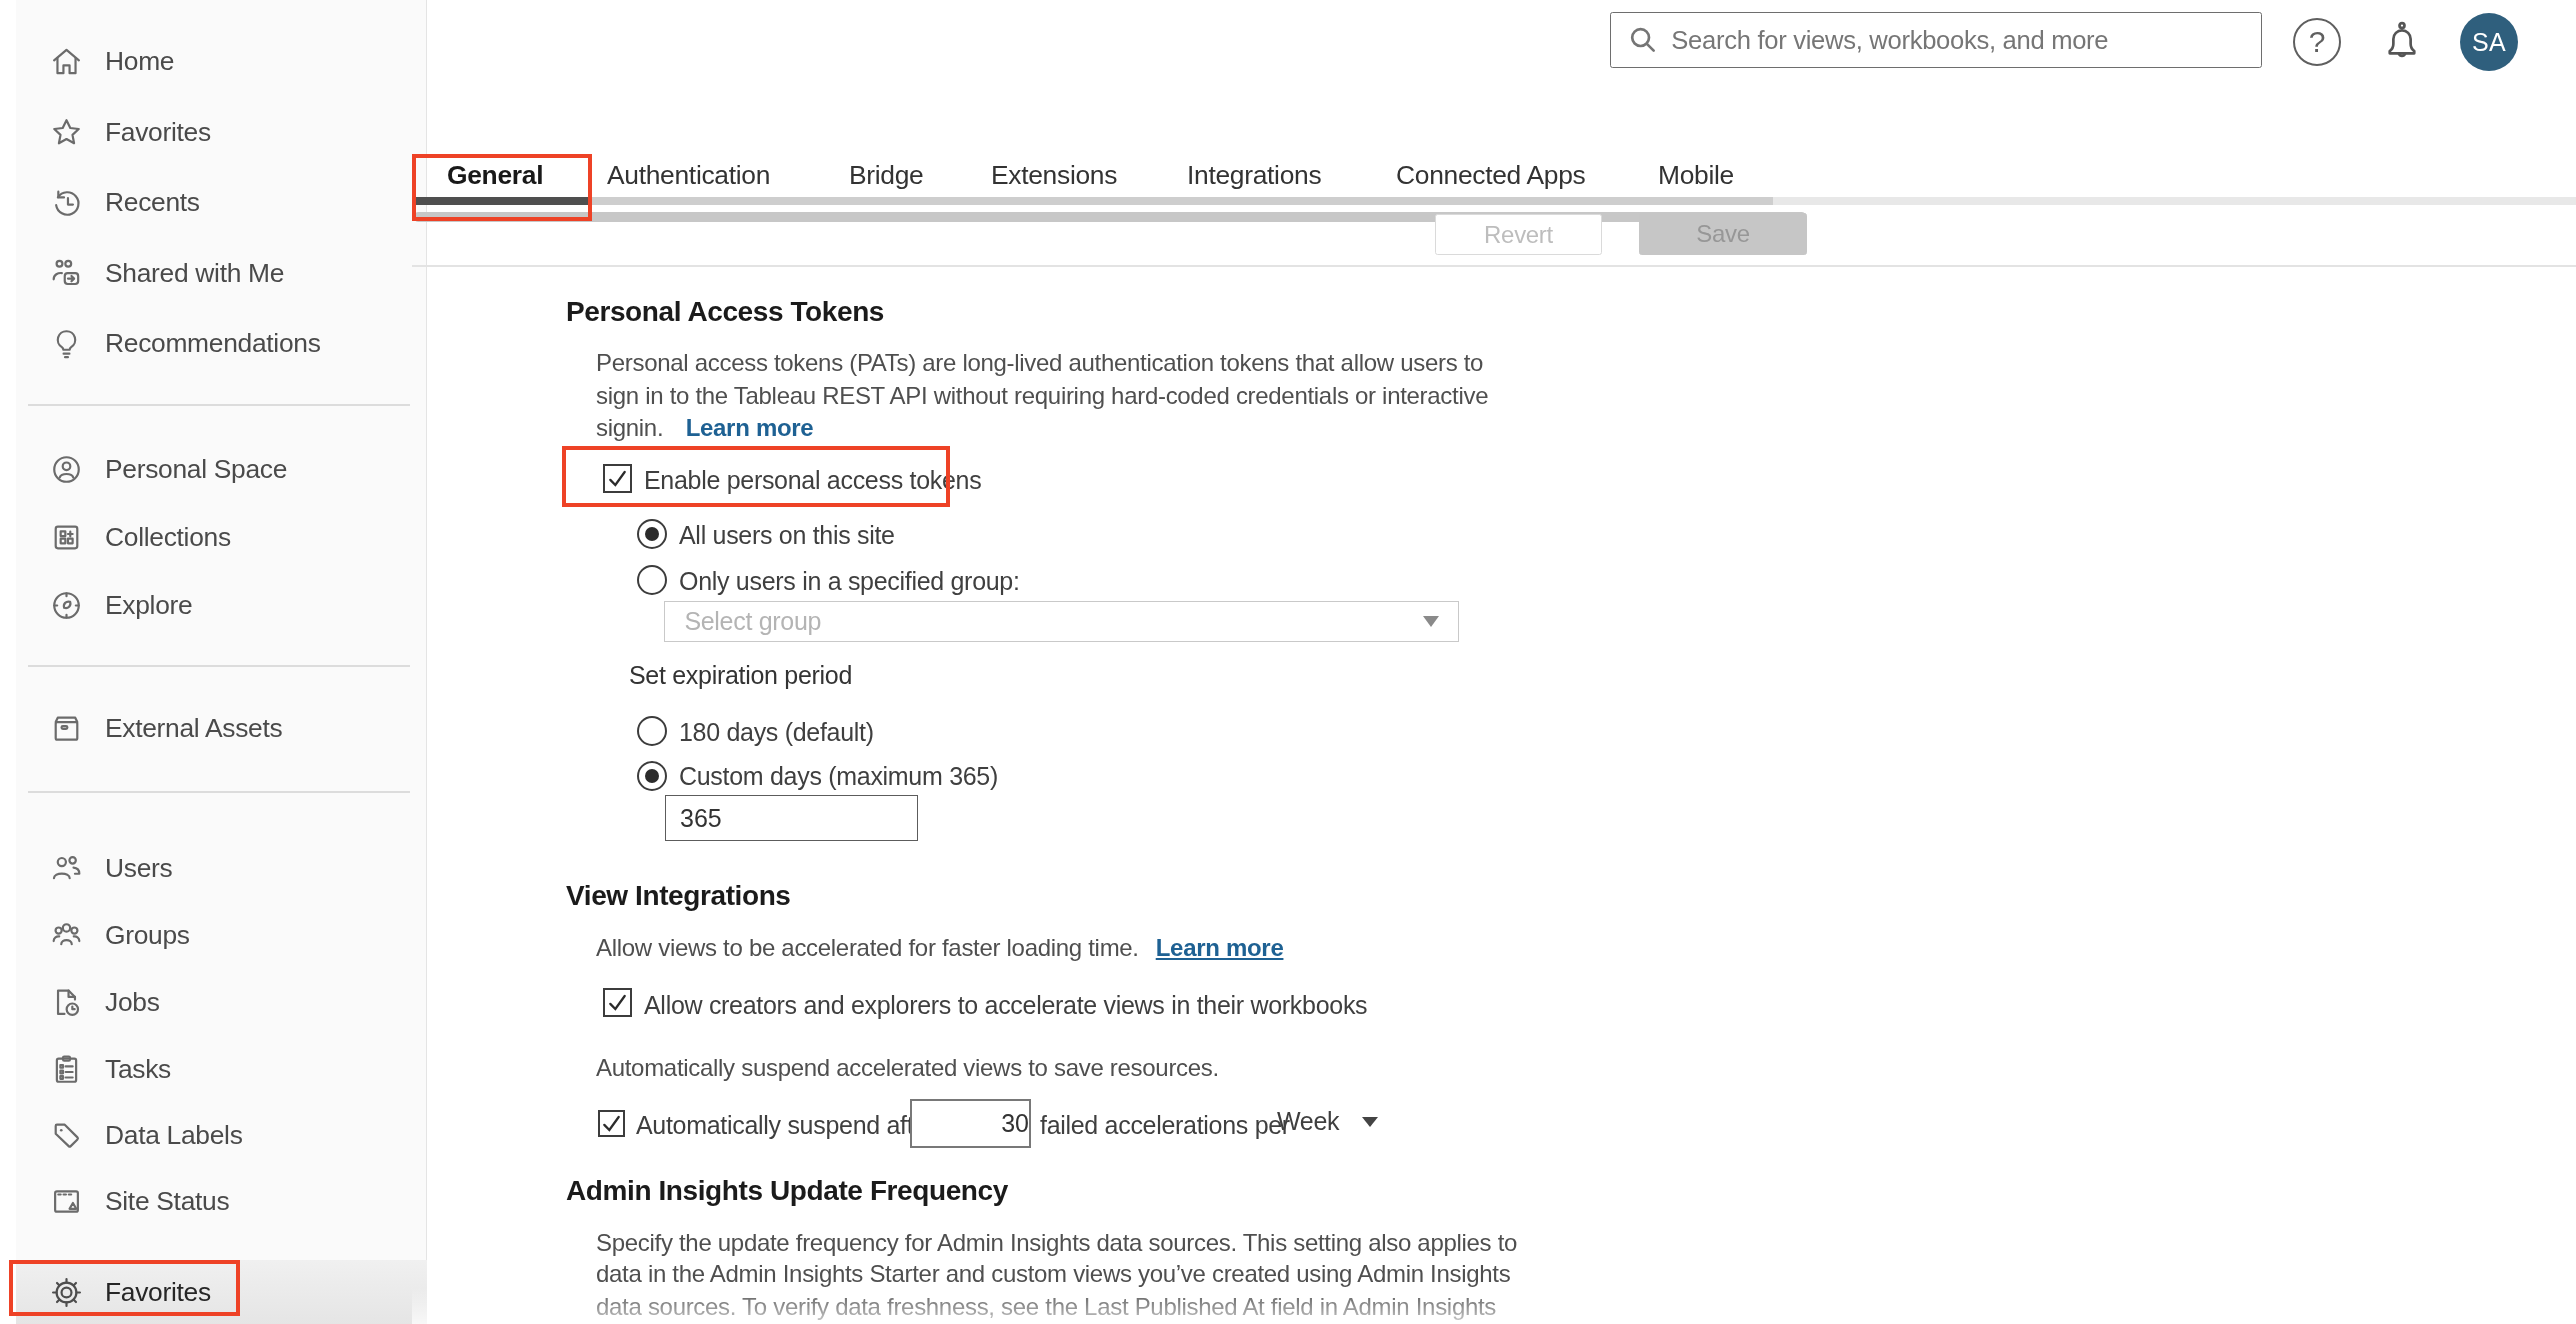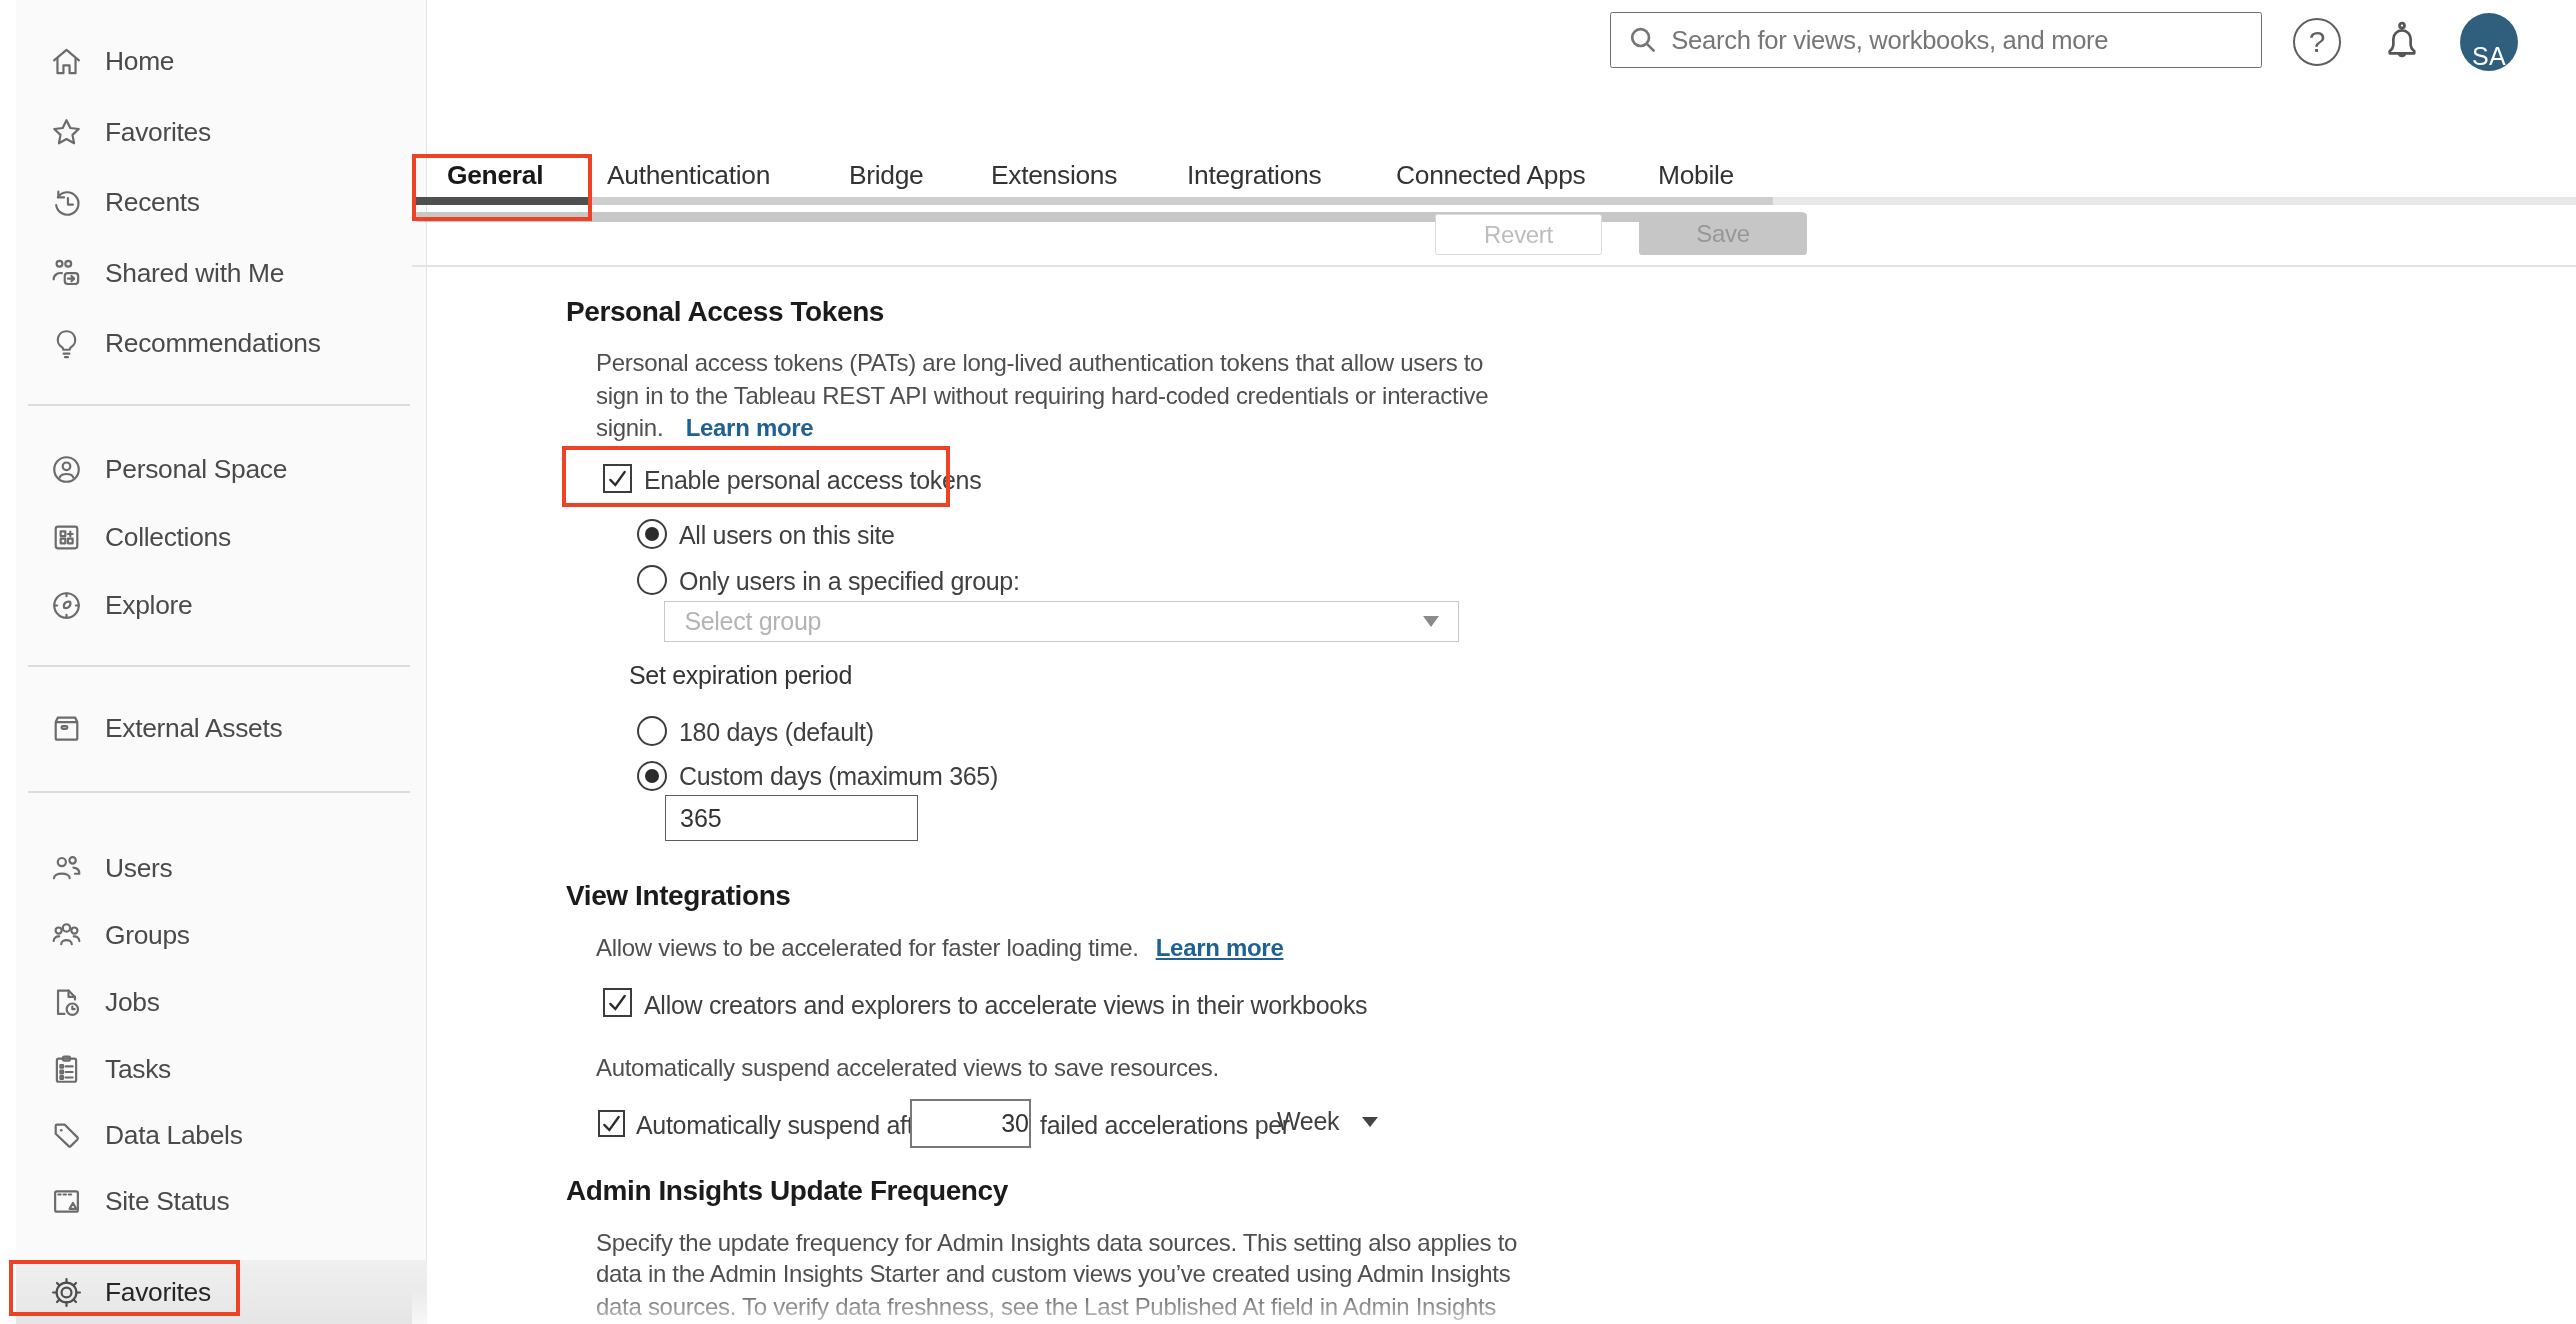--- a/index.html
+++ b/index.html
@@ -30,21 +30,21 @@
                 border:1.8px solid #6e6e6e; border-radius:2.6px; background:#fff;
                 display:flex; align-items:center; padding-left:16px; }
   .search-box svg { width:32px; height:32px; stroke:#757575; fill:none; stroke-width:2; stroke-linecap:round; }
   .search-ph { margin-left:12.3px; font-size:25.6px; color:#767676; letter-spacing:-0.3px; white-space:nowrap; }
   .help-btn { position:absolute; left:2293px; top:17.6px; width:48px; height:48px; border:2.6px solid #5f5f5f;
               border-radius:50%; display:flex; align-items:center; justify-content:center;
               font-size:30px; color:#5f5f5f; cursor:pointer; }
   .bell-btn { position:absolute; left:2379px; top:18.5px; width:46px; height:48px; cursor:pointer; }
   .bell-btn svg { width:46px; height:48px; stroke:#555; fill:none; stroke-width:1.4; stroke-linecap:round; stroke-linejoin:round; }
   .avatar { position:absolute; left:2460px; top:13.2px; width:58px; height:58px; border-radius:50%;
-            background:#2f5f7d; color:#fff; display:flex; align-items:flex-end; justify-content:center;
+            background:#2f5f7d; color:#fff; display:flex; align-items:center; justify-content:center;
             font-size:25px; letter-spacing:0.4px; cursor:pointer; }
 
   
   .tab { position:absolute; top:160px; font-size:26.4px; color:#333; letter-spacing:-0.3px;
          white-space:nowrap; cursor:pointer; }
   .tab.selected { font-weight:bold; color:#191919; }
   .bar { position:absolute; }
   .bar.track-dark  { left:414px;  top:197px; width:178px;  height:8px;  background:#4f4f4f; }
   .bar.track-mid   { left:592px;  top:197px; width:1181px; height:8px;  background:#cecece; }
   .bar.track-light { left:1773px; top:197px; width:803px;  height:8px;  background:#e8e8e8; }

